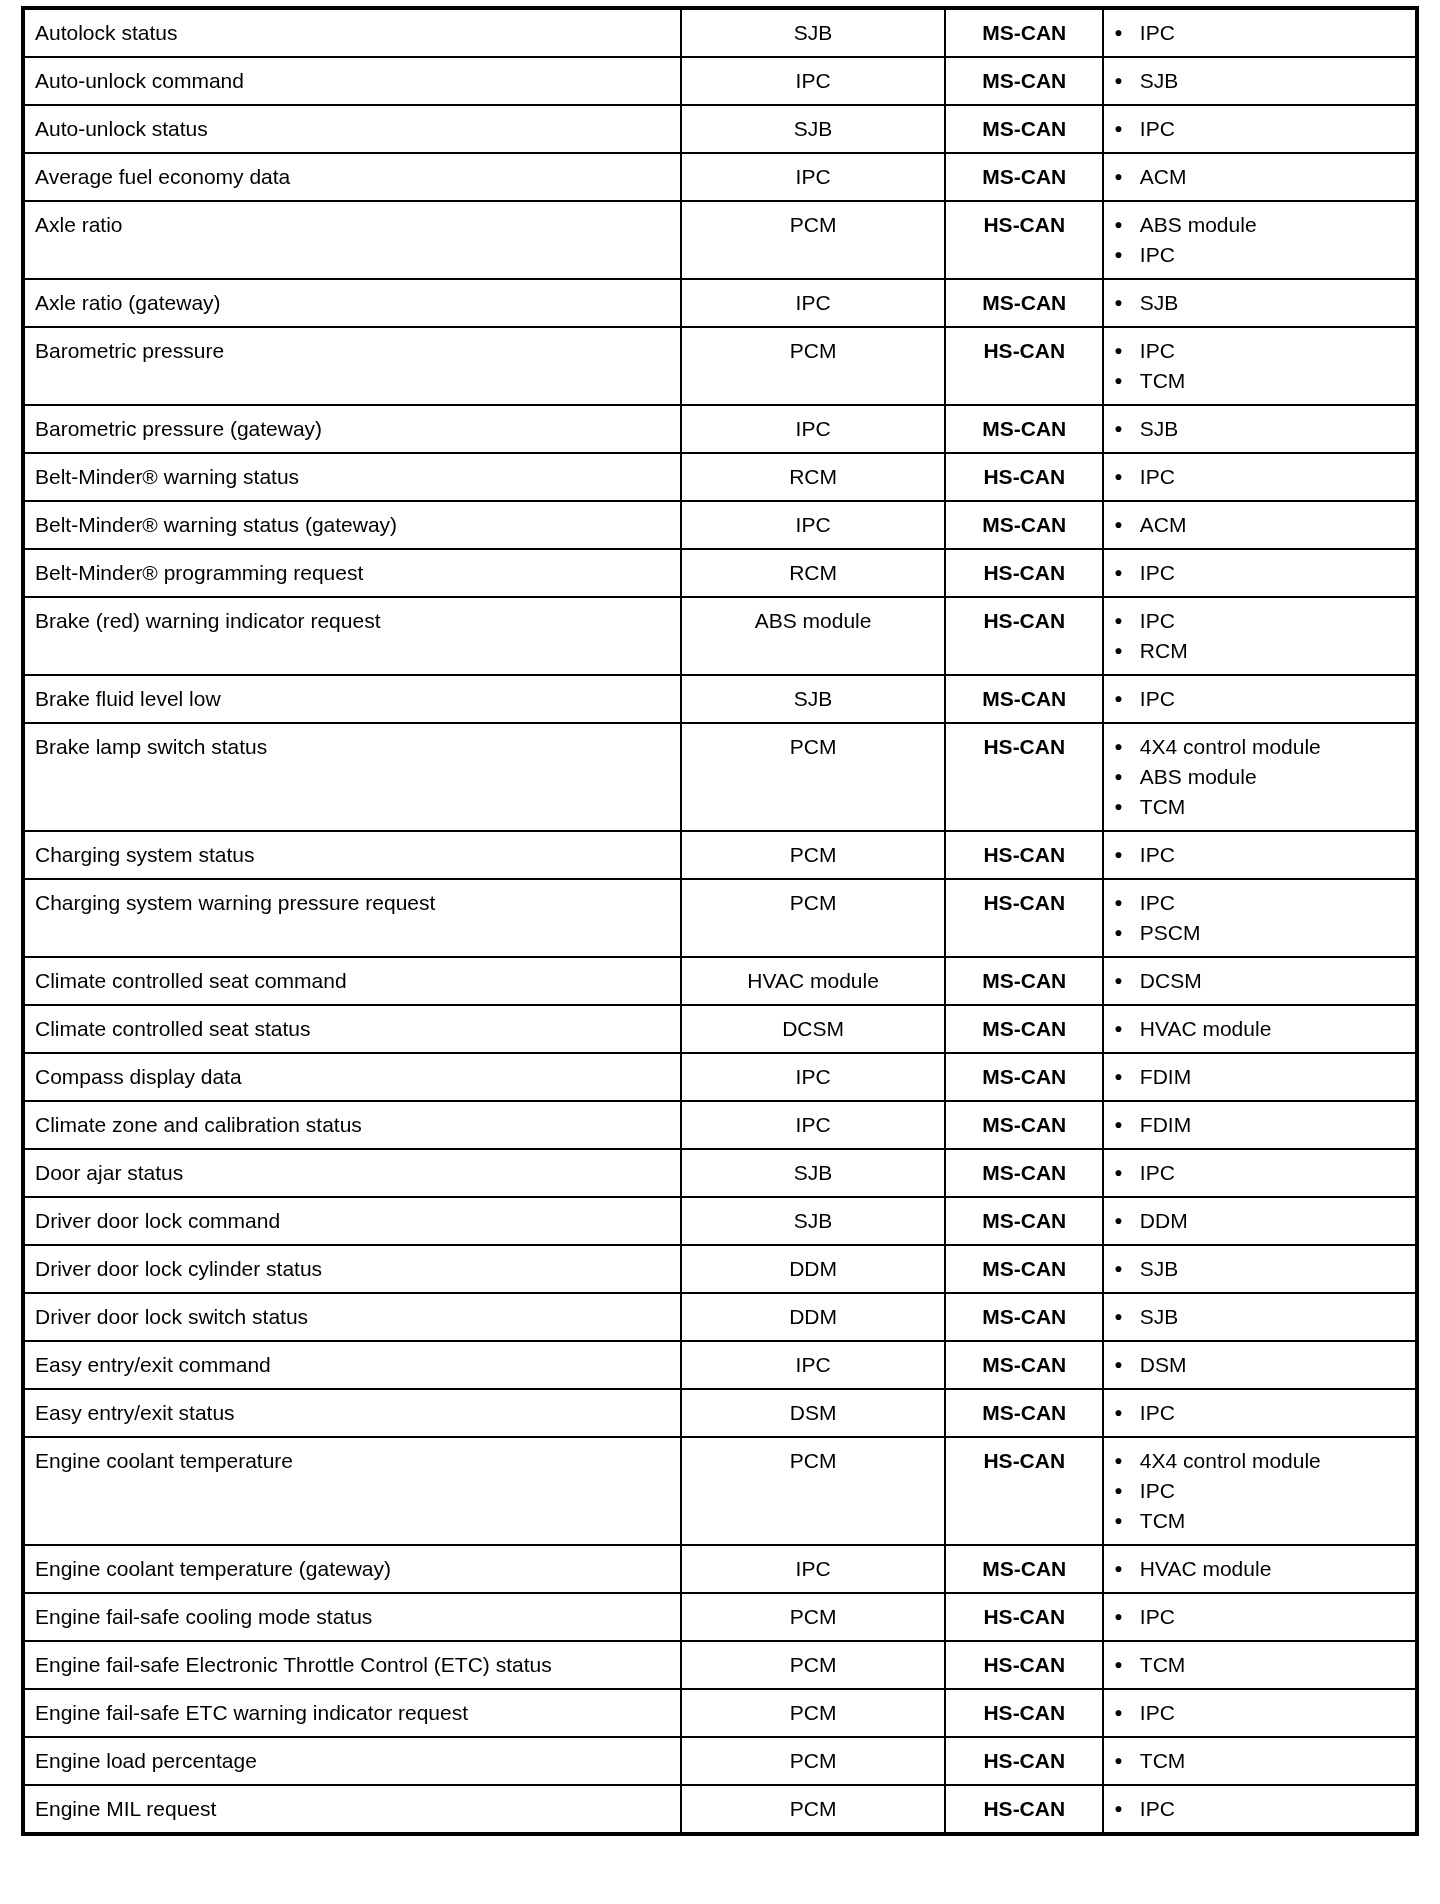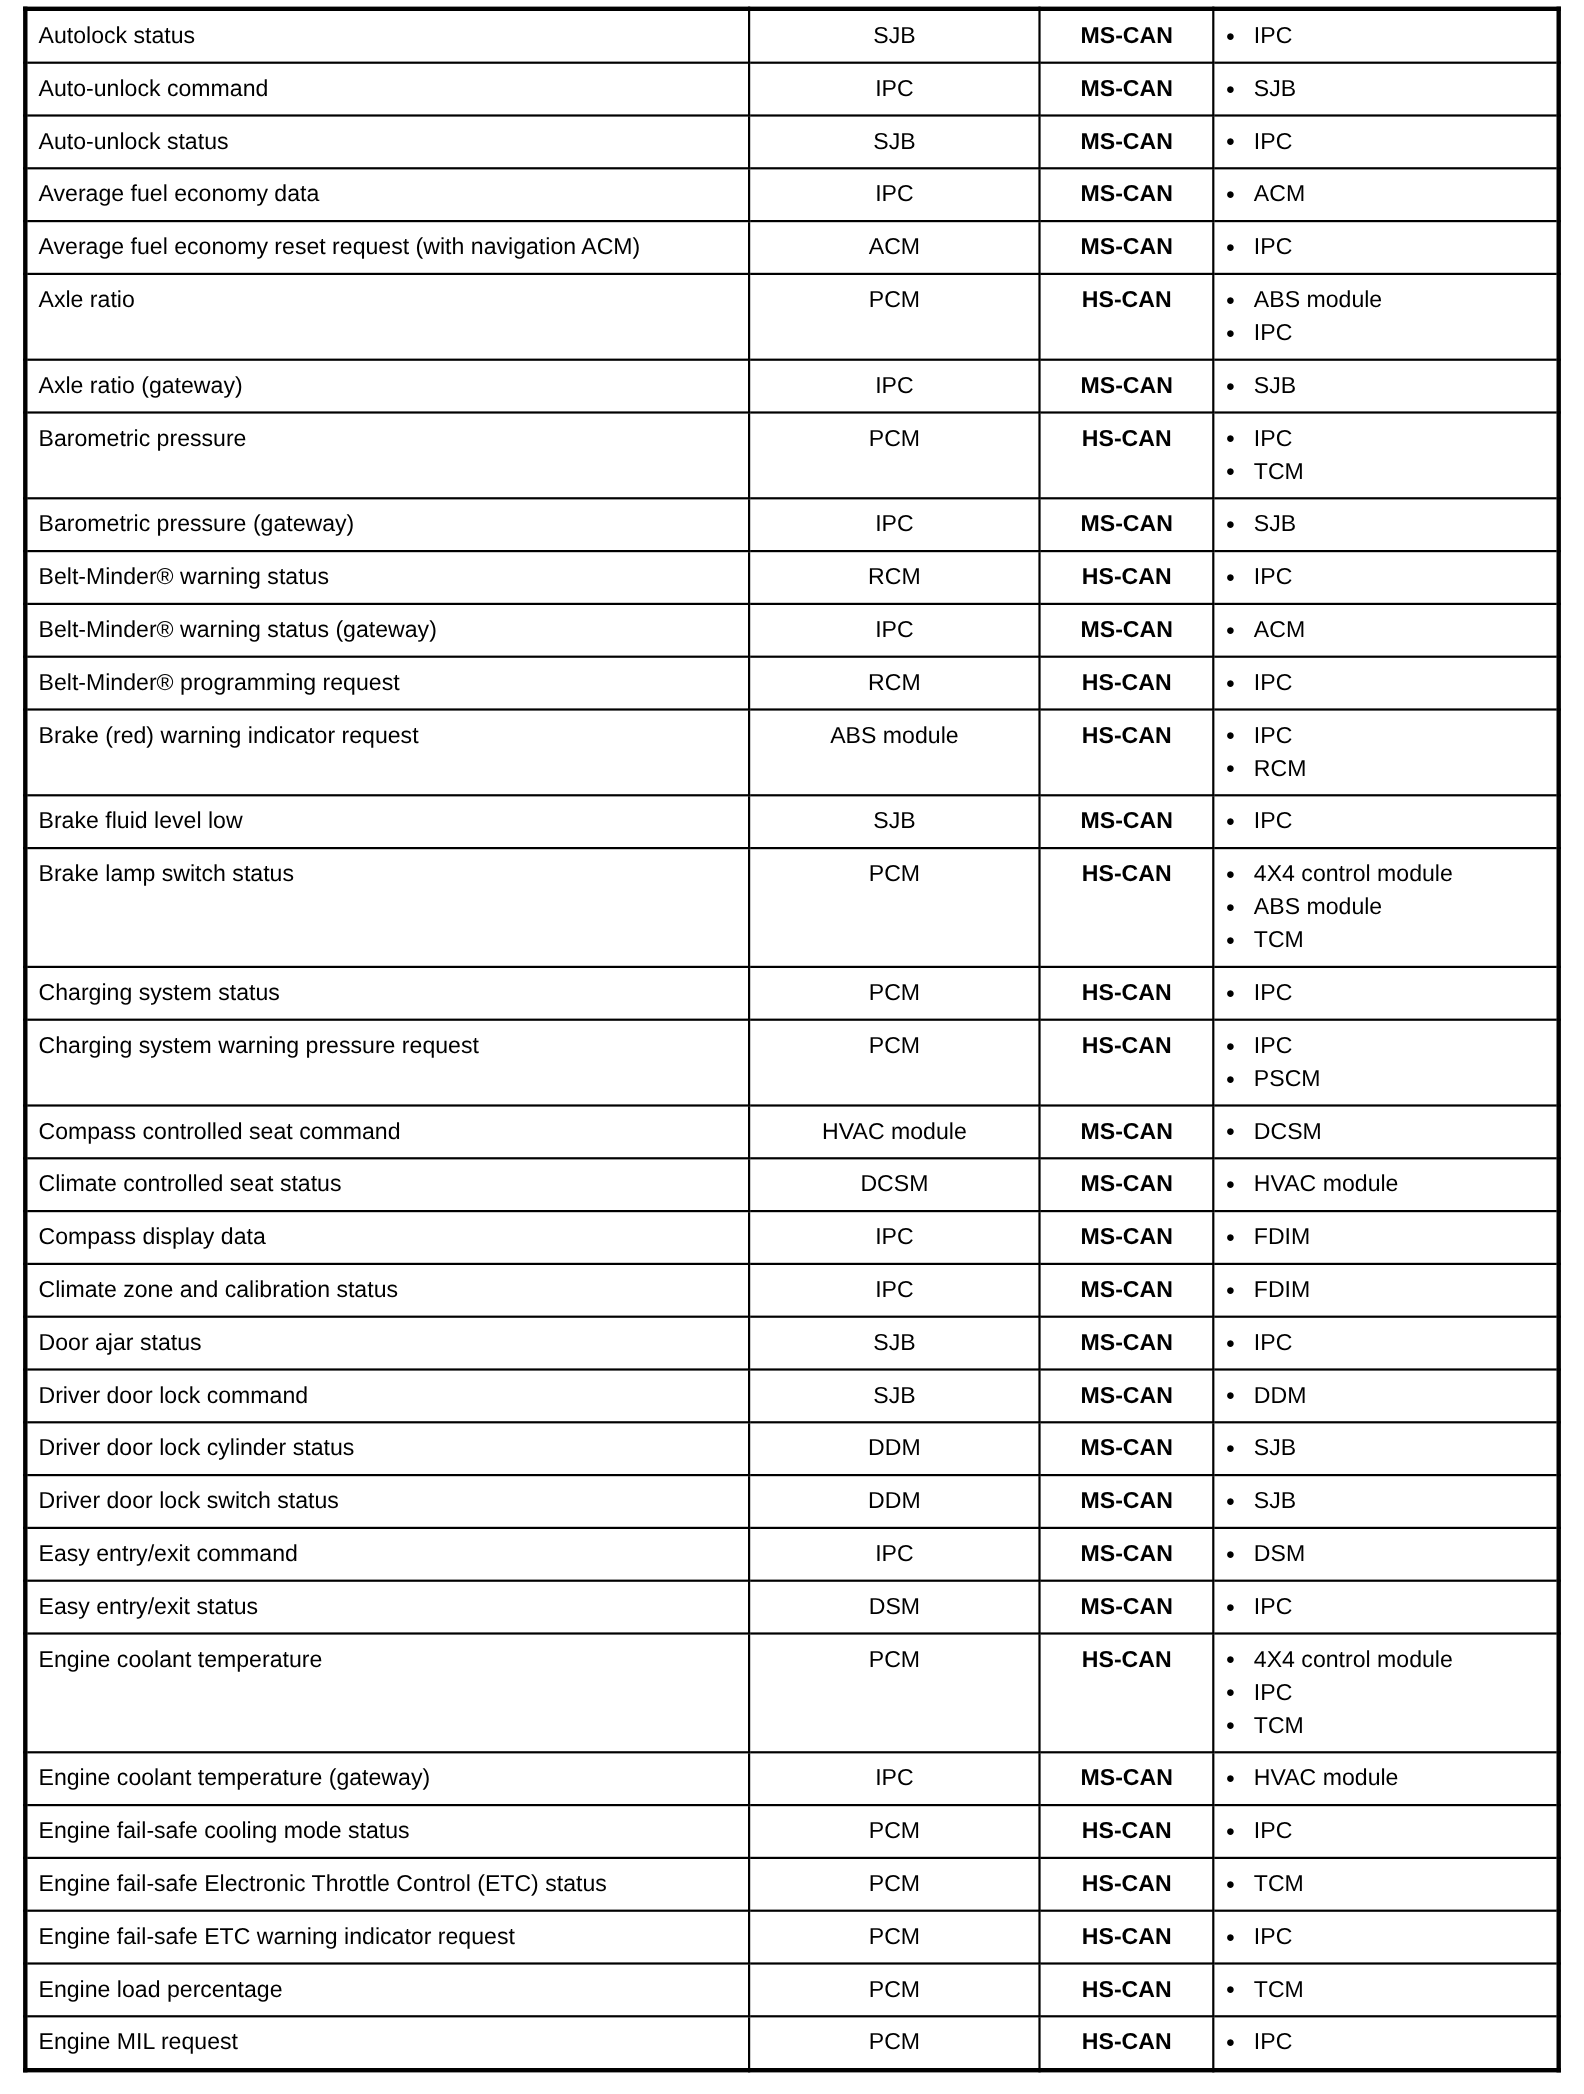--- a/index.html
+++ b/index.html
@@ -111,33 +111,20 @@
     <td class="c-recv">
       <ul class="recv-list">
               <li>
                 <span class="bullet">●</span>
                 <span class="recv-label">ACM</span>
               </li>
             </ul>
     </td>
   </tr>
 
-  <tr>
-    <td class="c-msg">Average fuel economy reset request (with navigation ACM)</td>
-    <td class="c-origin">ACM</td>
-    <td class="c-network">MS-CAN</td>
-    <td class="c-recv">
-      <ul class="recv-list">
-              <li>
-                <span class="bullet">●</span>
-                <span class="recv-label">IPC</span>
-              </li>
-            </ul>
-    </td>
-  </tr>
 
   <tr>
     <td class="c-msg">Axle ratio</td>
     <td class="c-origin">PCM</td>
     <td class="c-network">HS-CAN</td>
     <td class="c-recv">
       <ul class="recv-list">
               <li>
                 <span class="bullet">●</span>
                 <span class="recv-label">ABS module</span>
@@ -318,21 +305,21 @@
               </li>
               <li>
                 <span class="bullet">●</span>
                 <span class="recv-label">PSCM</span>
               </li>
             </ul>
     </td>
   </tr>
 
   <tr>
-    <td class="c-msg">Compass controlled seat command</td>
+    <td class="c-msg">Climate controlled seat command</td>
     <td class="c-origin">HVAC module</td>
     <td class="c-network">MS-CAN</td>
     <td class="c-recv">
       <ul class="recv-list">
               <li>
                 <span class="bullet">●</span>
                 <span class="recv-label">DCSM</span>
               </li>
             </ul>
     </td>

